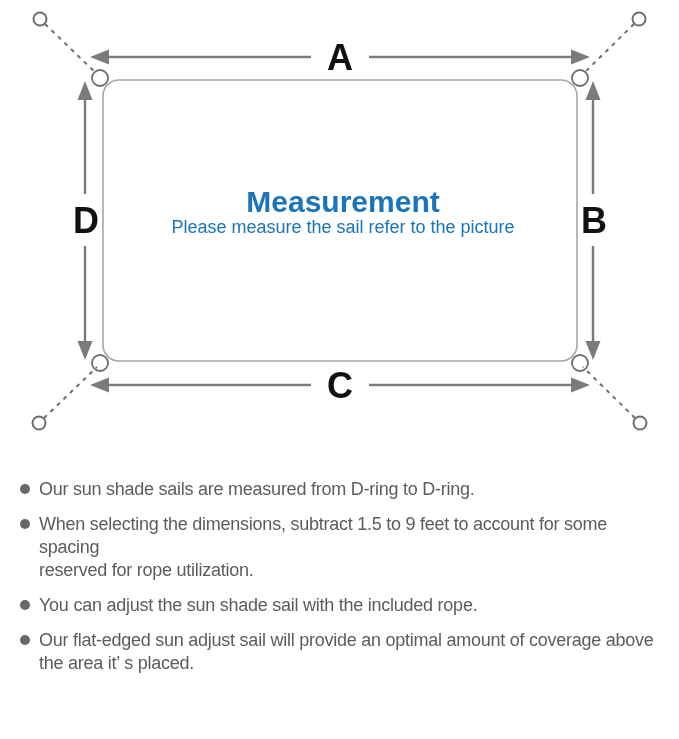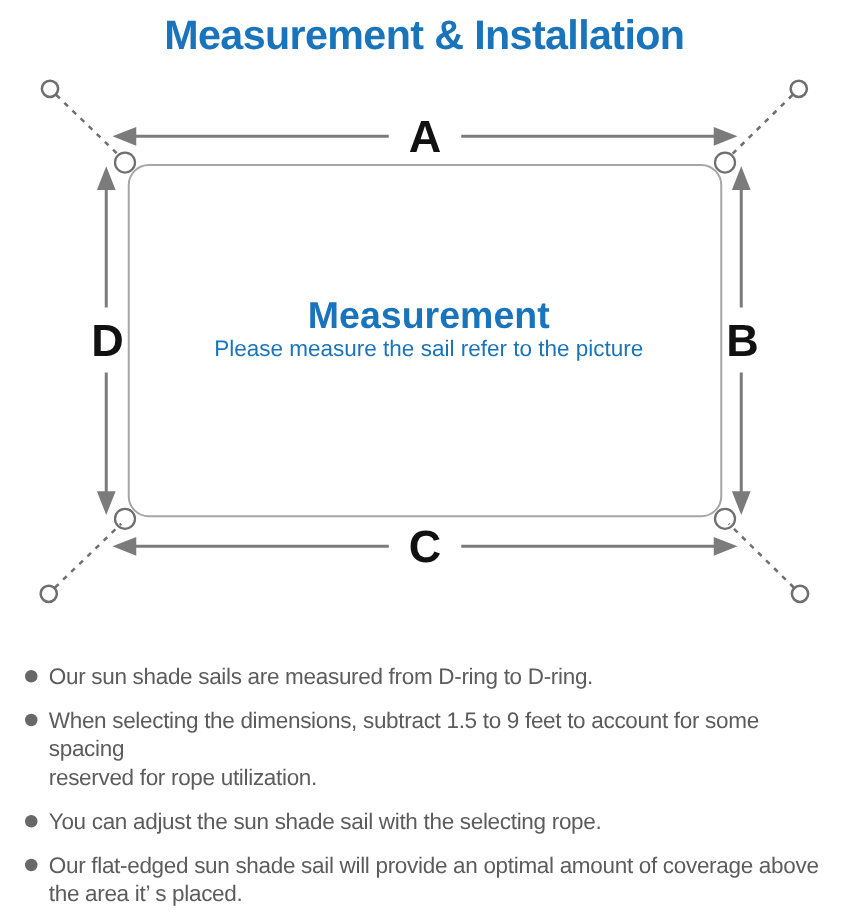--- a/index.html
+++ b/index.html
@@ -75,21 +75,20 @@
     font-family: "Liberation Sans", sans-serif;
     font-size: 18px;
     fill: #1a74bb;
   }
 </style>
 </head>
 <body>
 
 <div class="page">
 
-  <h1 class="title">Measurement &amp; Installation</h1>
 
   <svg class="diagram" viewBox="0 0 679 460" xmlns="http://www.w3.org/2000/svg">
 
     <circle cx="100" cy="78" r="8" fill="#ffffff" stroke="#6f6f6f" stroke-width="1.8"></circle>
     <circle cx="580" cy="78" r="8" fill="#ffffff" stroke="#6f6f6f" stroke-width="1.8"></circle>
     <circle cx="100" cy="363" r="8" fill="#ffffff" stroke="#6f6f6f" stroke-width="1.8"></circle>
     <circle cx="580" cy="363" r="8" fill="#ffffff" stroke="#6f6f6f" stroke-width="1.8"></circle>
 
     <rect x="103" y="80" width="474" height="281" rx="16" ry="16" fill="#ffffff" stroke="#a6a6a6" stroke-width="1.6"></rect>
 
@@ -144,22 +143,22 @@
       <span class="bullet-dot"></span>
       <span class="note-text">Our sun shade sails are measured from D-ring to D-ring.</span>
     </li>
     <li>
       <span class="bullet-dot"></span>
       <span class="note-text">When selecting the dimensions, subtract 1.5 to 9 feet to account for some spacing
 reserved for rope utilization.</span>
     </li>
     <li>
       <span class="bullet-dot"></span>
-      <span class="note-text">You can adjust the sun shade sail with the selecting rope.</span>
+      <span class="note-text">You can adjust the sun shade sail with the included rope.</span>
     </li>
     <li>
       <span class="bullet-dot"></span>
-      <span class="note-text">Our flat-edged sun shade sail will provide an optimal amount of coverage above
+      <span class="note-text">Our flat-edged sun adjust sail will provide an optimal amount of coverage above
 the area it’ s placed.</span>
     </li>
   </ul>
 
 </div>
 
 </body></html>

